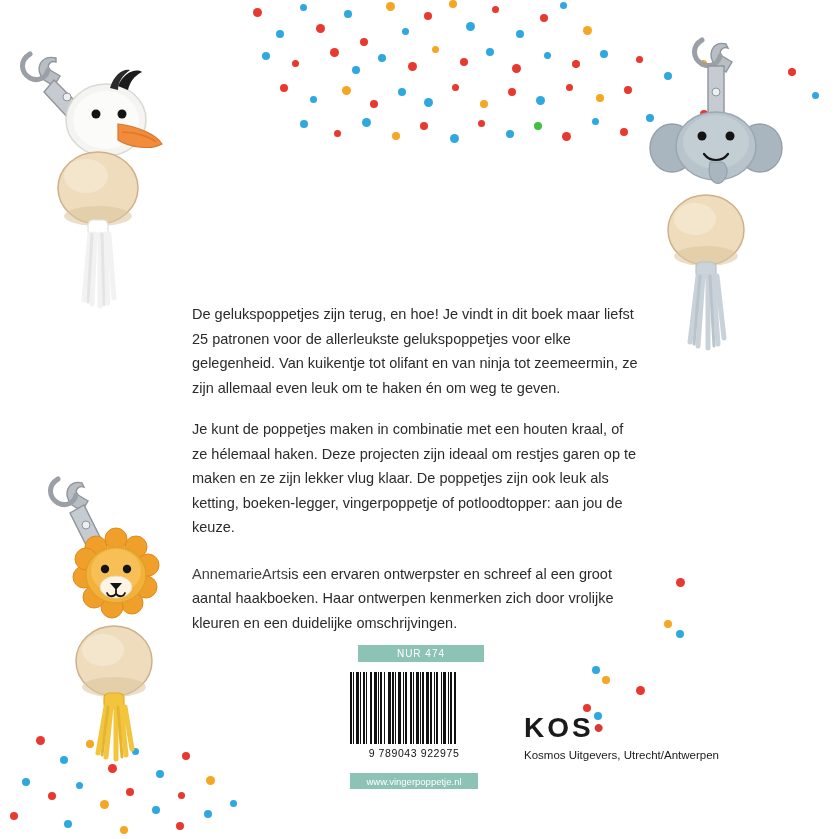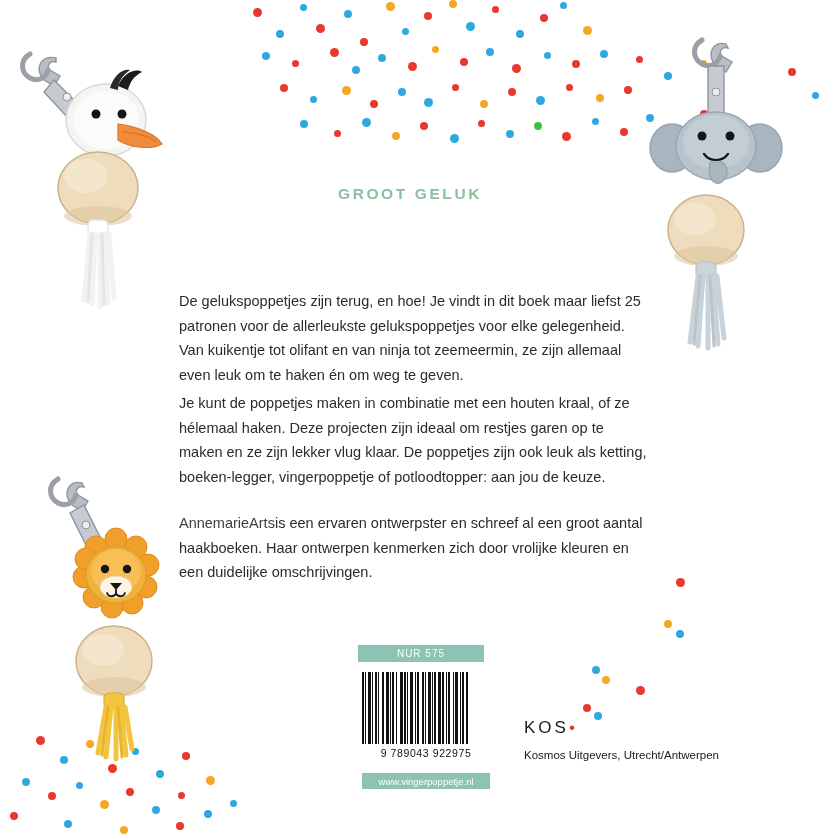--- a/index.html
+++ b/index.html
@@ -57,21 +57,21 @@
     position: absolute;
     left: 175px;
     top: 285px;
     width: 480px;
     font-size: 14.5px;
     line-height: 24.5px;
     color: #2b2b2b;
     font-family: "Liberation Sans", sans-serif;
   }
   .blurb p {
-    margin: 4px;
+    margin: 17px;
   }
   .blurb p + p {
     margin-top: 0px;
   }
   .blurb .para-gap {
     margin-top: 22px;
   }
   .author-name {
     color: #404040;
     font-weight: normal;
@@ -89,21 +89,21 @@
     font-size: 10px;
     letter-spacing: 1px;
     display: flex;
     align-items: center;
     justify-content: center;
   }
 
   
   .barcode-block {
     position: absolute;
-    left: 362px;
+    left: 350px;
     top: 672px;
     width: 128px;
   }
   .barcode {
     height: 72px;
     display: flex;
     align-items: flex-end;
     gap: 0px;
   }
   .barcode span {
@@ -132,22 +132,22 @@
 
   
   .publisher {
     position: absolute;
     left: 524px;
     top: 716px;
     width: 230px;
   }
   .logo {
     font-family: "Liberation Sans", sans-serif;
-    font-weight: normal;
-    font-size: 17px;
+    font-weight: bold;
+    font-size: 28px;
     letter-spacing: 3px;
     line-height: 23px;
     color: #1a1a1a;
   }
   .logo .dotglyph {
     color: #d83a3a;
   }
   .pub-line {
     margin-top: 10px;
     font-size: 11.5px;
@@ -379,31 +379,30 @@
       </g>
       <g>
         <rect x="68" y="228" width="20" height="16" rx="5" fill="#f3c53f" stroke="#dfae2a" stroke-width="1.2"></rect>
         <path d="M70 242 L62 288 M75 242 L70 292 M80 242 L80 294 M85 242 L90 290 M89 242 L96 284" stroke="#f3c53f" stroke-width="5" stroke-linecap="round" fill="none"></path>
         <path d="M72 242 L66 290 M82 242 L86 292" stroke="#e6b52f" stroke-width="3" stroke-linecap="round" fill="none"></path>
       </g>
     </svg>
   </div>
 
   <div class="headline">
-    <p class="line2">GROOT GELUK</p>
   </div>
 
   <div class="blurb">
     <p>De gelukspoppetjes zijn terug, en hoe! Je vindt in dit boek maar liefst 25 patronen voor de allerleukste gelukspoppetjes voor elke gelegenheid. Van kuikentje tot olifant en van ninja tot zeemeermin, ze zijn allemaal even leuk om te haken én om weg te geven.</p>
     <p>Je kunt de poppetjes maken in combinatie met een houten kraal, of ze hélemaal haken. Deze projecten zijn ideaal om restjes garen op te maken en ze zijn lekker vlug klaar. De poppetjes zijn ook leuk als ketting, boeken-legger, vingerpoppetje of potloodtopper: aan jou de keuze.</p>
     <p class="para-gap"><span class="author-name">AnnemarieArts</span><span>is een ervaren ontwerpster en schreef al een groot aantal haakboeken. Haar ontwerpen kenmerken zich door vrolijke kleuren en een duidelijke omschrijvingen.</span></p>
   </div>
 
   <div class="nur-bar">
-    <span>NUR  575</span>
+    <span>NUR  474</span>
   </div>
 
   <div class="barcode-block">
     <div class="barcode">
       <span style="width:2px"></span>
         <span style="width:1px;background:#fff"></span>
       <span style="width:1px"></span>
         <span style="width:2px;background:#fff"></span>
       <span style="width:3px"></span>
         <span style="width:1px;background:#fff"></span>

